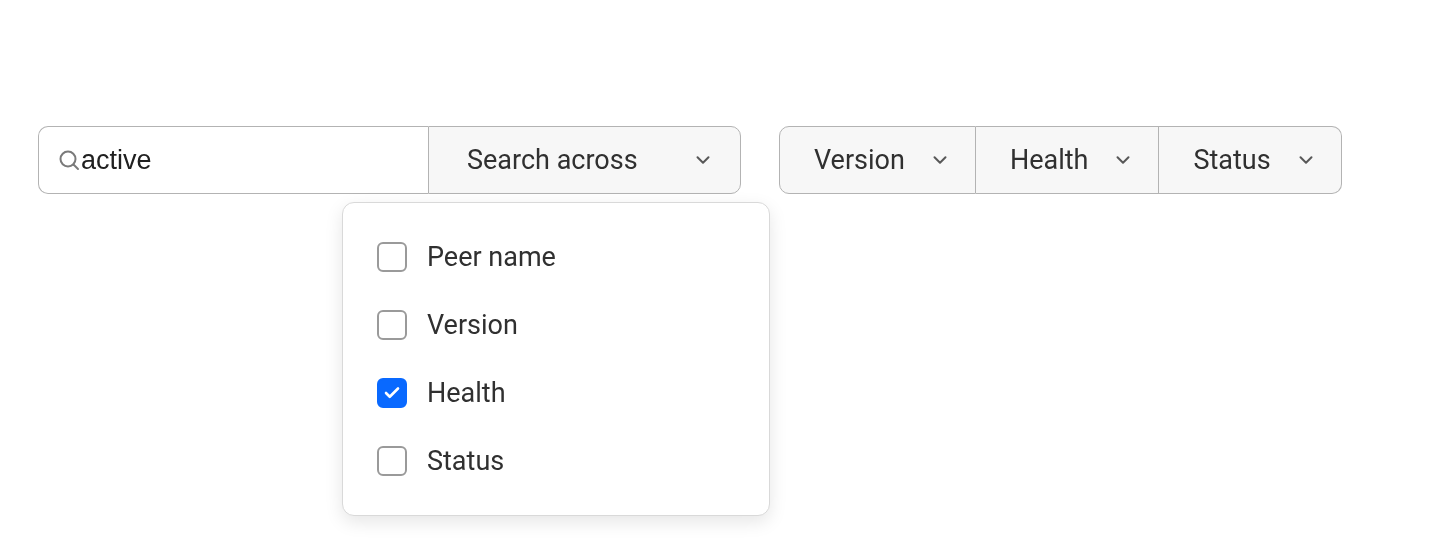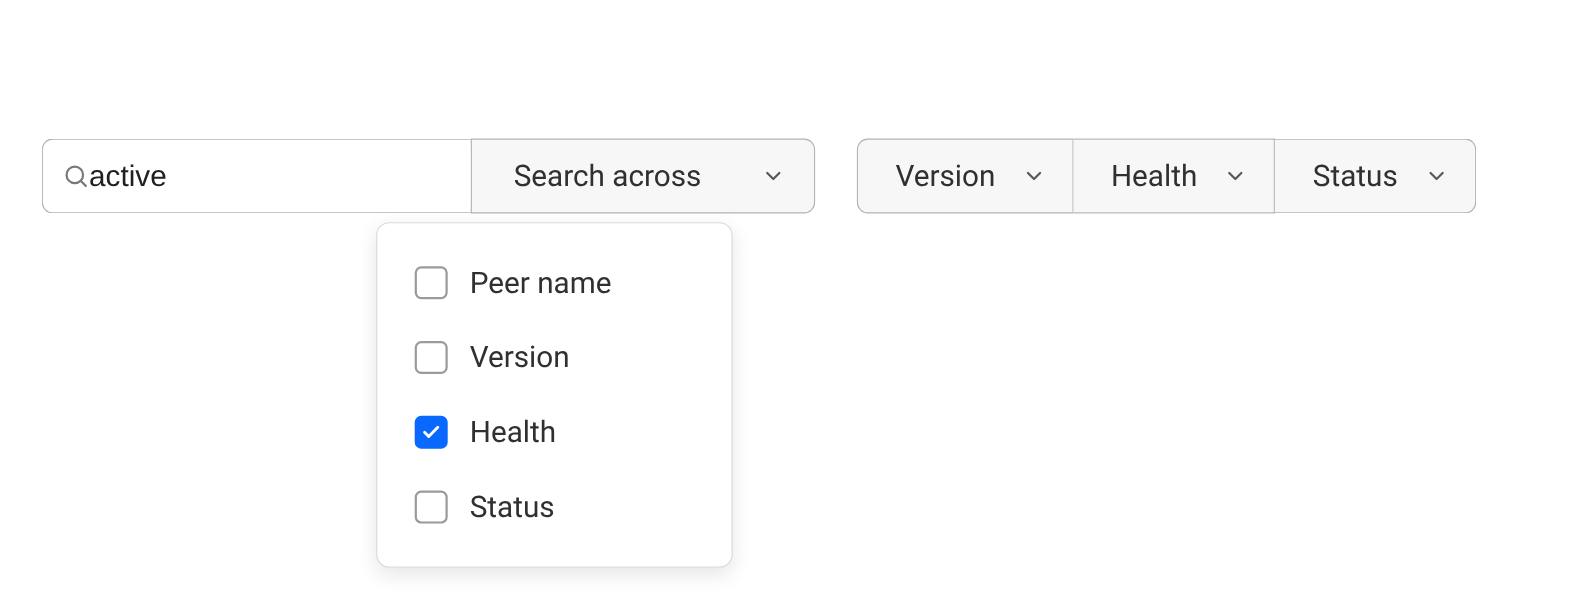--- a/index.html
+++ b/index.html
@@ -83,21 +83,21 @@
     .filter-pill:not(:first-child) {
       border-left: none;
     }
     .filter-pill:last-child {
       border-radius: 0 10px 10px 0;
     }
     .dropdown {
       position: absolute;
       top: 76px;
       left: 304px;
-      width: 324px;
+      width: 428px;
       background: #ffffff;
       border: 1px solid #d9d9d9;
       border-radius: 12px;
       box-shadow: 0 6px 18px rgba(0,0,0,0.10);
       padding: 20px 0;
     }
     .dropdown-item {
       display: flex;
       align-items: center;
       gap: 20px;

